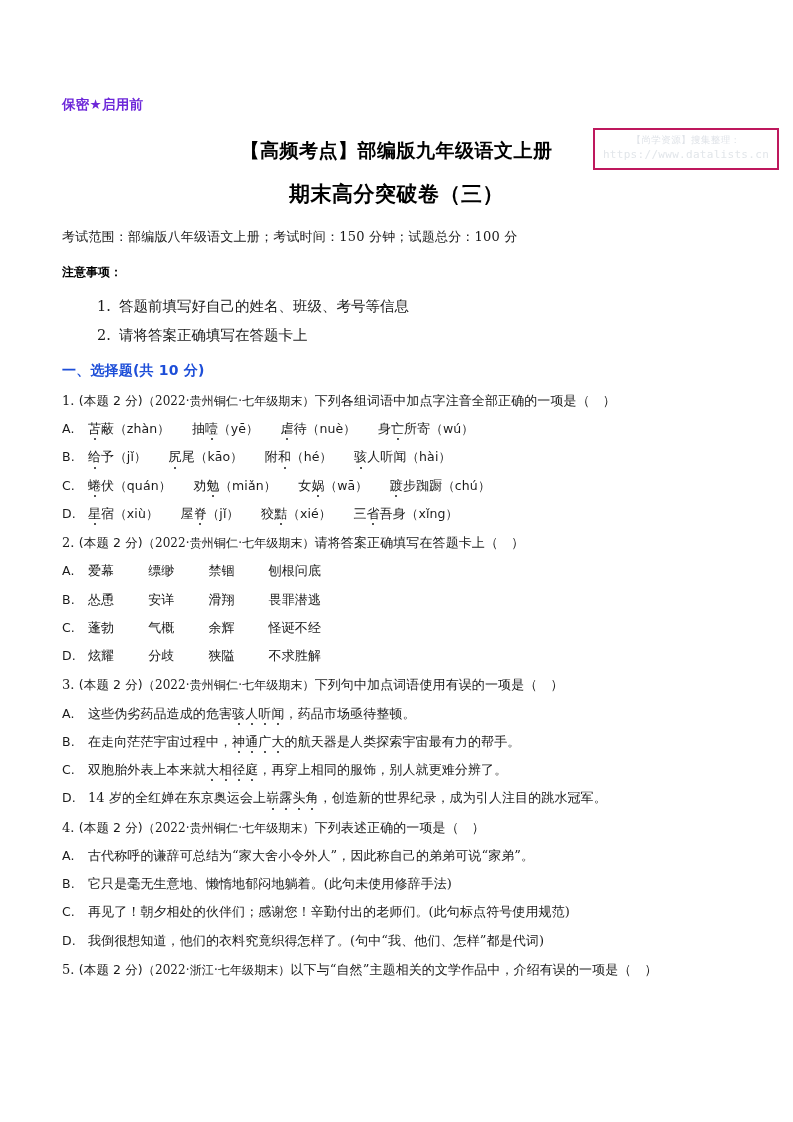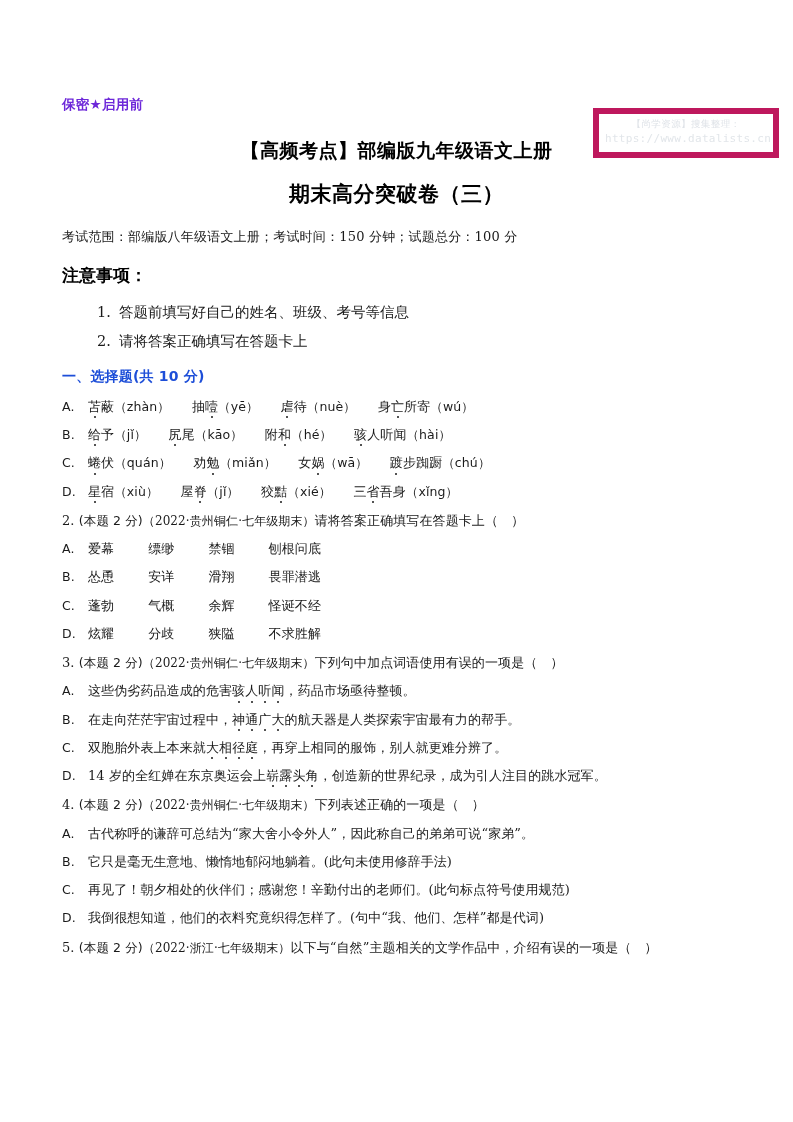--- a/index.html
+++ b/index.html
@@ -20,26 +20,26 @@
     position: relative;
     width: 793px;
     height: 1122px;
     box-sizing: border-box;
     padding: 0 62px;
   }
 
   
   .watermark {
     position: absolute;
-    top: 12px;
+    top: 32px;
     right: 14px;
     width: 186px;
     padding: 4px 6px 5px 6px;
     box-sizing: border-box;
-    border: 6px solid #be185d;
+    border: 2px solid #be185d;
     text-align: center;
     line-height: 1.35;
     pointer-events: none;
     user-select: none;
   }
   .watermark .wm-line1 {
     font-family: "DejaVu Sans", "Liberation Sans", sans-serif;
     font-size: 9.5px;
     color: #dfe3e8;
     letter-spacing: 0.4px;
@@ -85,21 +85,21 @@
     margin-top: 20px;
     font-size: 13px;
     color: #1a1a1a;
     letter-spacing: 0.2px;
   }
 
   .notice-title {
     margin-top: 18px;
     font-family: "DejaVu Sans", "Liberation Sans", sans-serif;
     font-weight: bold;
-    font-size: 17px;
+    font-size: 12px;
     color: #000;
   }
   .notice-list {
     margin: 17px;
     padding: 0;
     list-style: none;
   }
   .notice-list li {
     margin-top: 12px;
     padding-left: 44px;
@@ -204,20 +204,21 @@
     </li>
     <li>
       <span class="notice-num">2.</span><span>请将答案正确填写在答题卡上</span>
     </li>
   </ul>
 
   <div class="section-heading">一、选择题(共 10 分)</div>
 
   <div id="questions">
       <div class="question">
+        <div class="q-stem"><span class="q-num">1.</span> <span class="q-points">(本题 2 分)</span><span class="q-source">（2022·贵州铜仁·七年级期末）</span><span>下列各组词语中加点字注音全部正确的一项是（　）</span></div>
         <div class="opt"><span class="opt-letter">A.</span><span><span class="dot">苫</span>蔽</span><span class="py">（zhàn）</span><span class="gap-m"></span><span>抽<span class="dot">噎</span></span><span class="py">（yē）</span><span class="gap-m"></span><span><span class="dot">虐</span>待</span><span class="py">（nuè）</span><span class="gap-m"></span><span>身<span class="dot">亡</span>所寄</span><span class="py">（wú）</span></div>
         <div class="opt"><span class="opt-letter">B.</span><span><span class="dot">给</span>予</span><span class="py">（jǐ）</span><span class="gap-m"></span><span><span class="dot">尻</span>尾</span><span class="py">（kāo）</span><span class="gap-m"></span><span>附<span class="dot">和</span></span><span class="py">（hé）</span><span class="gap-m"></span><span><span class="dot">骇</span>人听闻</span><span class="py">（hài）</span></div>
         <div class="opt"><span class="opt-letter">C.</span><span><span class="dot">蜷</span>伏</span><span class="py">（quán）</span><span class="gap-m"></span><span>劝<span class="dot">勉</span></span><span class="py">（miǎn）</span><span class="gap-m"></span><span>女<span class="dot">娲</span></span><span class="py">（wā）</span><span class="gap-m"></span><span><span class="dot">踱</span>步踟蹰</span><span class="py">（chú）</span></div>
         <div class="opt"><span class="opt-letter">D.</span><span><span class="dot">星</span>宿</span><span class="py">（xiù）</span><span class="gap-m"></span><span>屋<span class="dot">脊</span></span><span class="py">（jǐ）</span><span class="gap-m"></span><span>狡<span class="dot">黠</span></span><span class="py">（xié）</span><span class="gap-m"></span><span>三<span class="dot">省</span>吾身</span><span class="py">（xǐng）</span></div>
       </div>
       <div class="question">
         <div class="q-stem"><span class="q-num">2.</span> <span class="q-points">(本题 2 分)</span><span class="q-source">（2022·贵州铜仁·七年级期末）</span><span>请将答案正确填写在答题卡上（　）</span></div>
         <div class="opt"><span class="opt-letter">A.</span><span>爱幕</span><span class="gap-l"></span><span>缥缈</span><span class="gap-l"></span><span>禁锢</span><span class="gap-l"></span><span>刨根问底</span></div>
         <div class="opt"><span class="opt-letter">B.</span><span>怂恿</span><span class="gap-l"></span><span>安详</span><span class="gap-l"></span><span>滑翔</span><span class="gap-l"></span><span>畏罪潜逃</span></div>
         <div class="opt"><span class="opt-letter">C.</span><span>蓬勃</span><span class="gap-l"></span><span>气概</span><span class="gap-l"></span><span>余辉</span><span class="gap-l"></span><span>怪诞不经</span></div>

